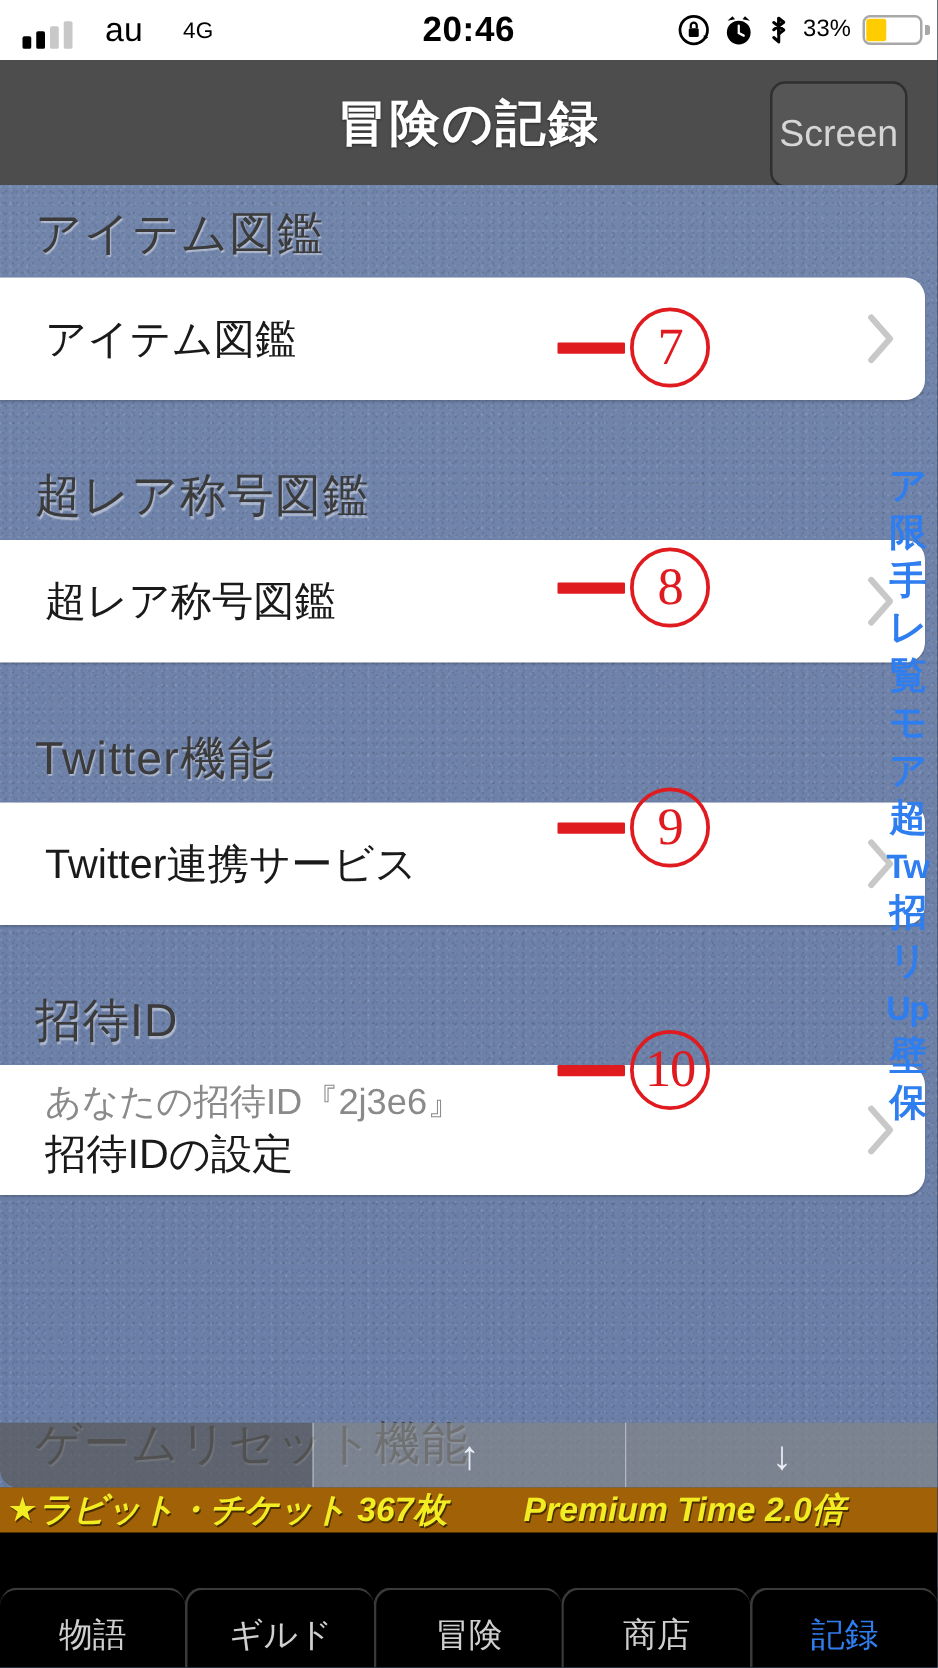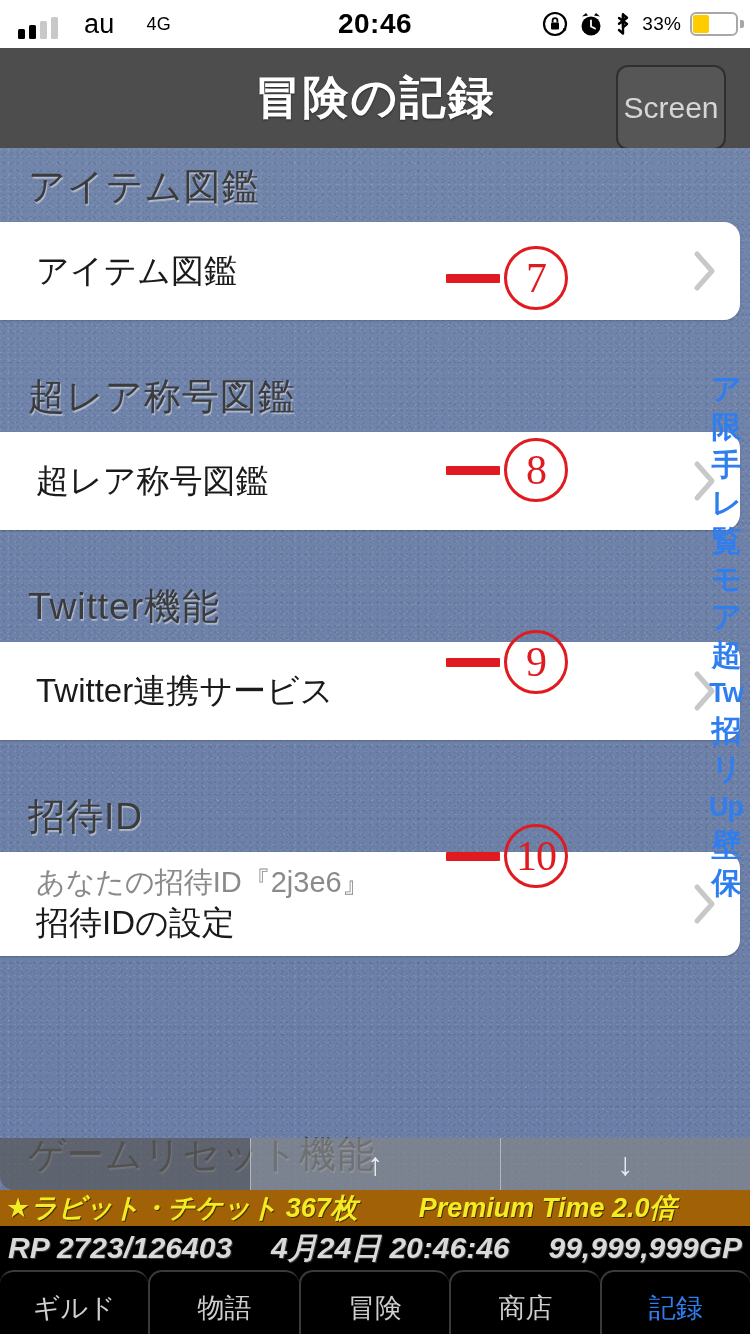--- a/index.html
+++ b/index.html
@@ -48,21 +48,21 @@
     position:absolute; right:-6px; top:8px; width:4px; height:8px;
     background:#a8a8a8; border-radius:0 2px 2px 0;
   }
 
   
   .gameheader {
     position:absolute; top:48px; left:0; width:750px; height:100px;
     background:#4d4d4d; display:flex; align-items:center; justify-content:center;
   }
   .gameheader .title {
-    color:#fff; font-size:46px; font-weight:700; letter-spacing:2px;
+    color:#fff; font-size:40px; font-weight:700; letter-spacing:2px;
     text-shadow:0 1px 2px rgba(0,0,0,.5);
   }
   .screen-btn {
     position:absolute; right:24px; top:17px;
     width:110px; height:85px; border-radius:12px;
     background:#565656; border:2px solid #2f2f2f;
     color:#d6d6d6; font-size:30px;
     display:flex; align-items:center; justify-content:center;
   }
 
@@ -347,27 +347,22 @@
       <div class="cell">↑</div>
       <div class="cell">↓</div>
     </div>
   </div>
 
   <div class="strip1">
     <span class="s1a">★ラビット・チケット 367枚</span>
     <span class="s1b">Premium Time 2.0倍</span>
   </div>
 
-  <div class="strip2">
-    <span>RP 2723/126403</span>
-    <span>4月24日 20:46:46</span>
-    <span>99,999,999GP</span>
-  </div>
 
   <div class="tabbar">
+    <div class="tab">物語</div>
     <div class="tab">ギルド</div>
-    <div class="tab">物語</div>
     <div class="tab">冒険</div>
     <div class="tab">商店</div>
     <div class="tab active">記録</div>
   </div>
 
 </div>
 
 </body></html>

